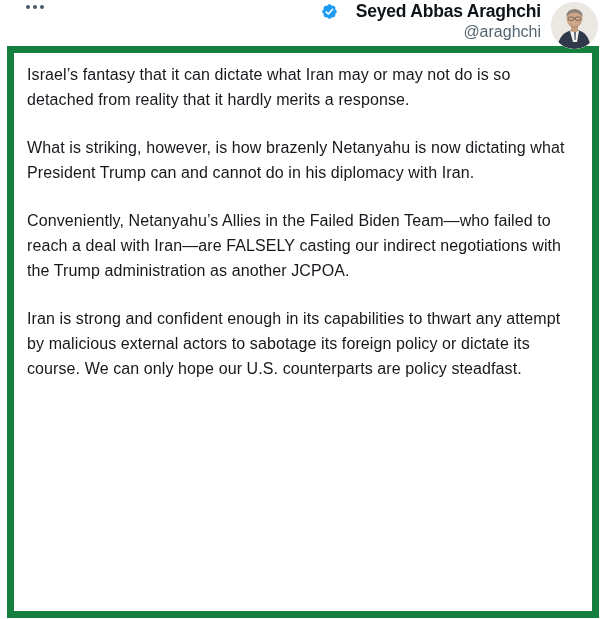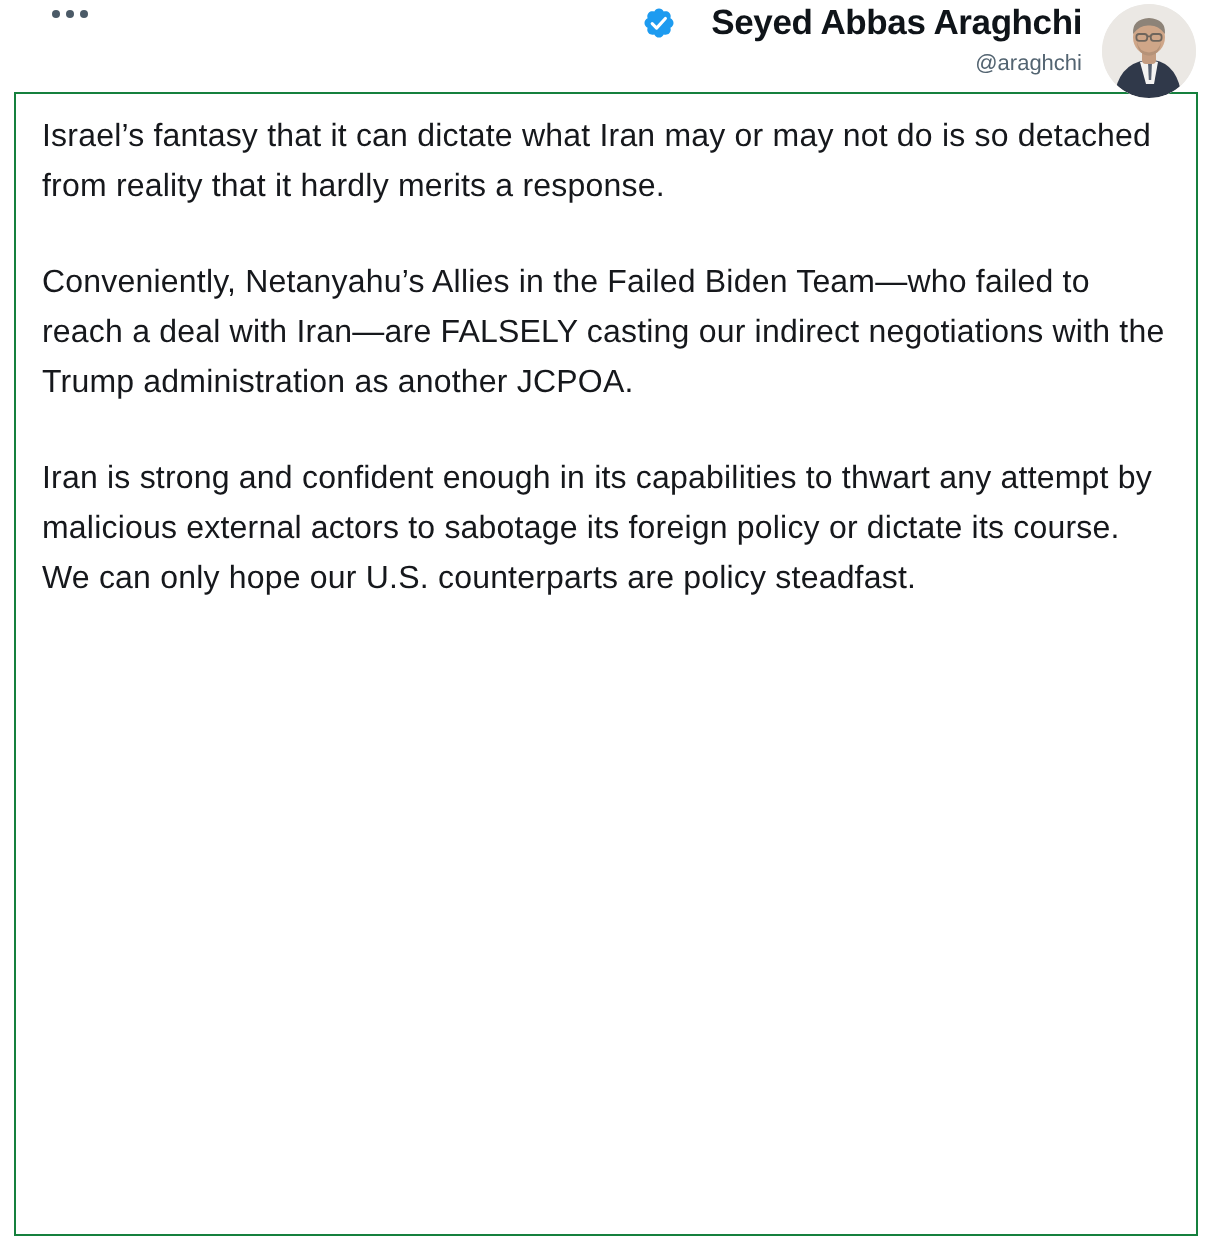--- a/index.html
+++ b/index.html
@@ -28,35 +28,35 @@
   .name-row {
     display: flex; align-items: center; justify-content: flex-end; gap: 18px;
     height: 22px;
   }
   .name {
     font-size: 17.5px; font-weight: 700; color: #0f1419;
     letter-spacing: -0.2px; white-space: nowrap;
   }
   .badge { width: 17px; height: 17px; display: inline-block; flex: 0 0 auto; }
   .handle {
-    font-size: 11px; color: #536471; line-height: 20px; white-space: nowrap;
+    font-size: 16px; color: #536471; line-height: 20px; white-space: nowrap;
   }
 
   .avatar {
     position: absolute; right: 9px; top: 2px;
     width: 47px; height: 47px; border-radius: 50%;
     overflow: hidden; z-index: 5; background: #ebe9e6;
   }
   .avatar svg { display: block; }
 
   
   .tweet-box {
     position: absolute; left: 7px; top: 46px;
     width: 592px; height: 572px;
-    border: 1px solid #15803d;
+    border: 7px solid #15803d;
     background: #ffffff;
     padding: 9px 12px 0 13px;
   }
   .tweet-text p {
     font-size: 16px; line-height: 25px; color: #16181c;
     margin-top: 23px;
     letter-spacing: 0.1px;
   }
   .tweet-text p:first-child { margin-top: 0; }
 </style>
@@ -114,18 +114,19 @@
 
           <path d="M17.5 19 Q18 25.5 23.5 25.8 Q29 25.5 29.5 19 Q28.5 24 23.5 24.2 Q18.5 24 17.5 19 Z" fill="#a98a72" opacity="0.7"></path>
         </g>
       </svg>
     </div>
   </div>
 
   <div class="tweet-box">
     <div class="tweet-text">
         <p>Israel’s fantasy that it can dictate what Iran may or may not do is so detached from reality that it hardly merits a response.</p>
+        <p>What is striking, however, is how brazenly Netanyahu is now dictating what President Trump can and cannot do in his diplomacy with Iran.</p>
         <p>Conveniently, Netanyahu’s Allies in the Failed Biden Team—who failed to reach a deal with Iran—are FALSELY casting our indirect negotiations with the Trump administration as another JCPOA.</p>
         <p>Iran is strong and confident enough in its capabilities to thwart any attempt by malicious external actors to sabotage its foreign policy or dictate its course. We can only hope our U.S. counterparts are policy steadfast.</p>
       </div>
   </div>
 
 </div>
 
 </body></html>

